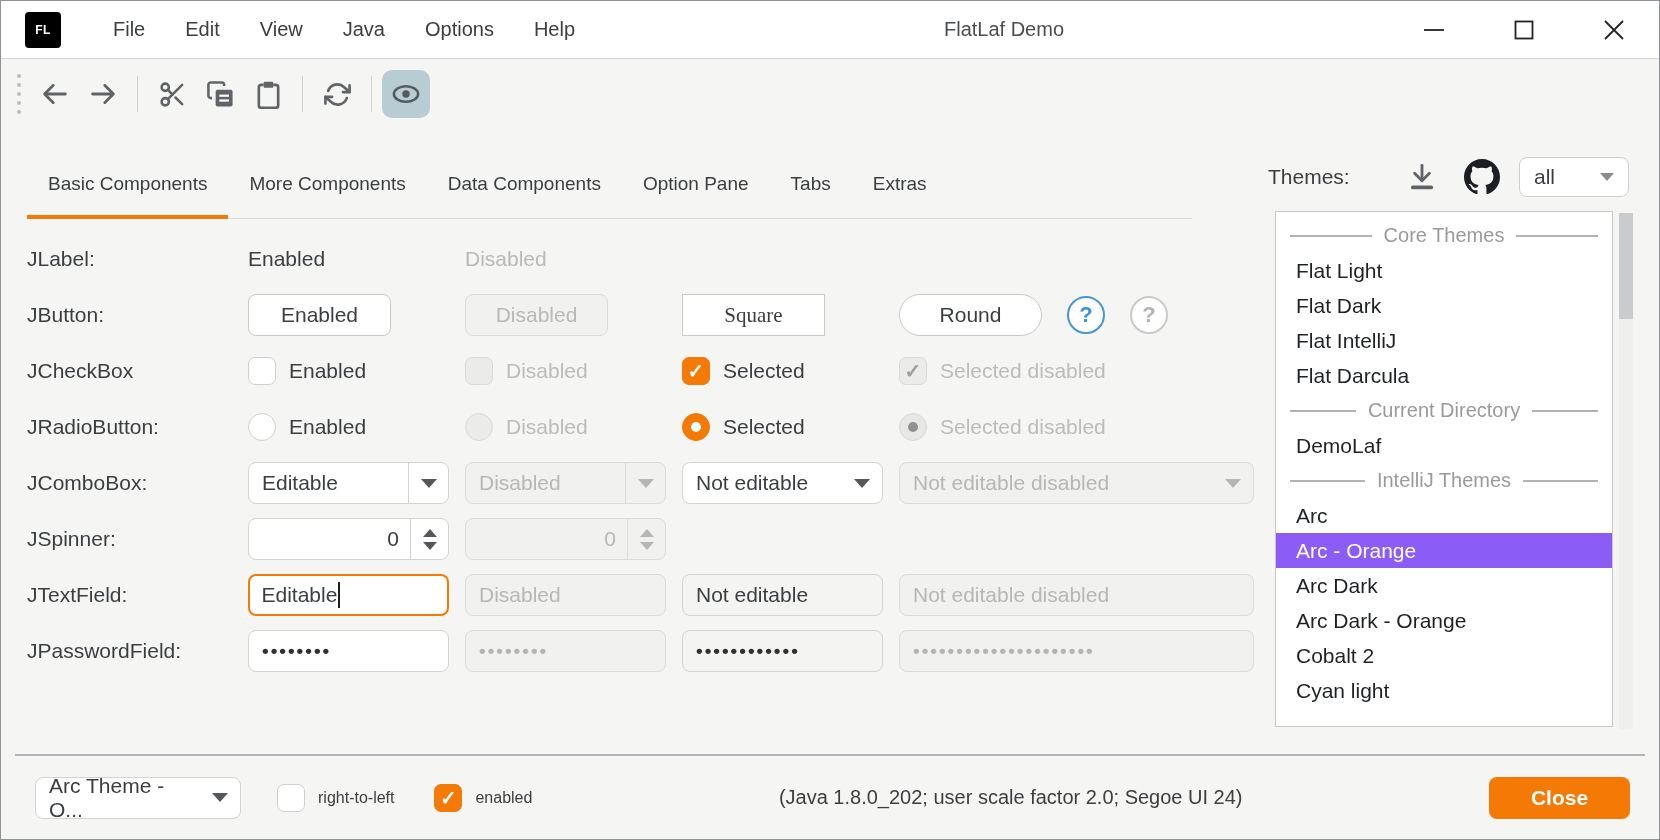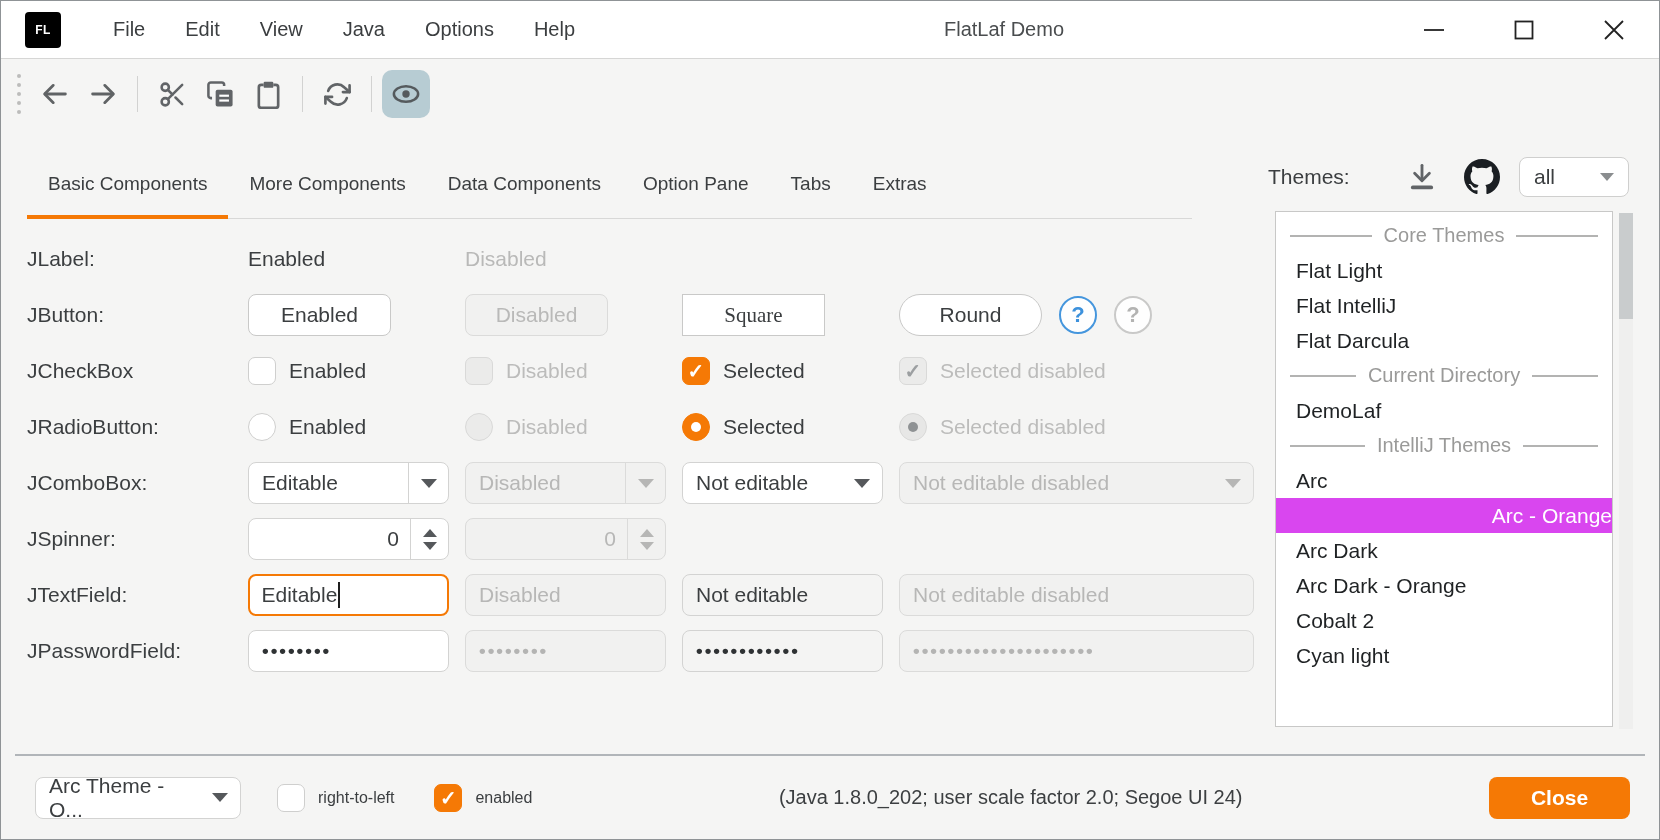--- a/index.html
+++ b/index.html
@@ -134,21 +134,21 @@
   .filter-combo {
     margin-left:auto; margin-right:30px; width:110px; height:40px; background:#fff;
     border:1px solid #cfcfce; border-radius:8px; display:flex; align-items:center;
     justify-content:space-between; padding:0 14px; font-size:21px;
   }
   .theme-list {
     margin:12px 0 0 7px; width:338px; height:516px; background:#fff;
     border:1px solid #c8c8c7; overflow:hidden; font-size:21px; padding-top:6px;
   }
   .t-item { height:35px; line-height:35px; padding-left:20px; color:#1f2224; white-space:nowrap; }
-  .t-item.selected { background:#d946ef; color:#ffffff;text-align:right; }
+  .t-item.selected { background:#8b5cf6; color:#ffffff; }
   .t-sep { height:35px; display:flex; align-items:center; gap:12px; padding:0 14px; color:#9a9a99; font-size:20px; }
   .t-sep .line { flex:1; height:2px; background:#b3b3b2; }
   .scrollbar { position:absolute; right:26px; top:84px; width:14px; height:516px; background:#efefee; }
   .scroll-thumb { width:14px; height:106px; background:#c9cccd; }
 
   
   .bottombar { position:absolute; left:0; right:0; bottom:0; height:85px; }
   .bb-sep { height:2px; background:#b1b5b9; margin:0 14px; }
   .bb-row { height:83px; display:flex; align-items:center; padding:0 29px 0 34px; }
   .bb-combo { width:206px; height:42px; }
@@ -286,21 +286,21 @@
         <div class="rowlabel">JButton:</div>
         <div>
             <button class="btn">Enabled</button>
           </div>
         <div>
             <button class="btn dis">Disabled</button>
           </div>
         <div>
             <button class="btn square">Square</button>
           </div>
-        <div class="cellflex" style="gap:17px;">
+        <div class="cellflex" style="gap:25px;">
           <button class="btn round">Round</button>
           <div class="help">?</div>
           <div class="help gray">?</div>
         </div>
       </div>
 
       <div class="row">
         <div class="rowlabel">JCheckBox</div>
         <div class="ctrl">
           <div class="cb"></div>
@@ -481,20 +481,21 @@
       </div>
     </div>
 
     <div class="theme-list">
       <div class="t-sep">
           <div class="line"></div>
           <span>Core Themes</span>
           <div class="line"></div>
         </div>
       <div class="t-item">Flat Light</div>
+      <div class="t-item">Flat Dark</div>
       <div class="t-item">Flat IntelliJ</div>
       <div class="t-item">Flat Darcula</div>
       <div class="t-sep">
           <div class="line"></div>
           <span>Current Directory</span>
           <div class="line"></div>
         </div>
       <div class="t-item">DemoLaf</div>
       <div class="t-sep">
           <div class="line"></div>

